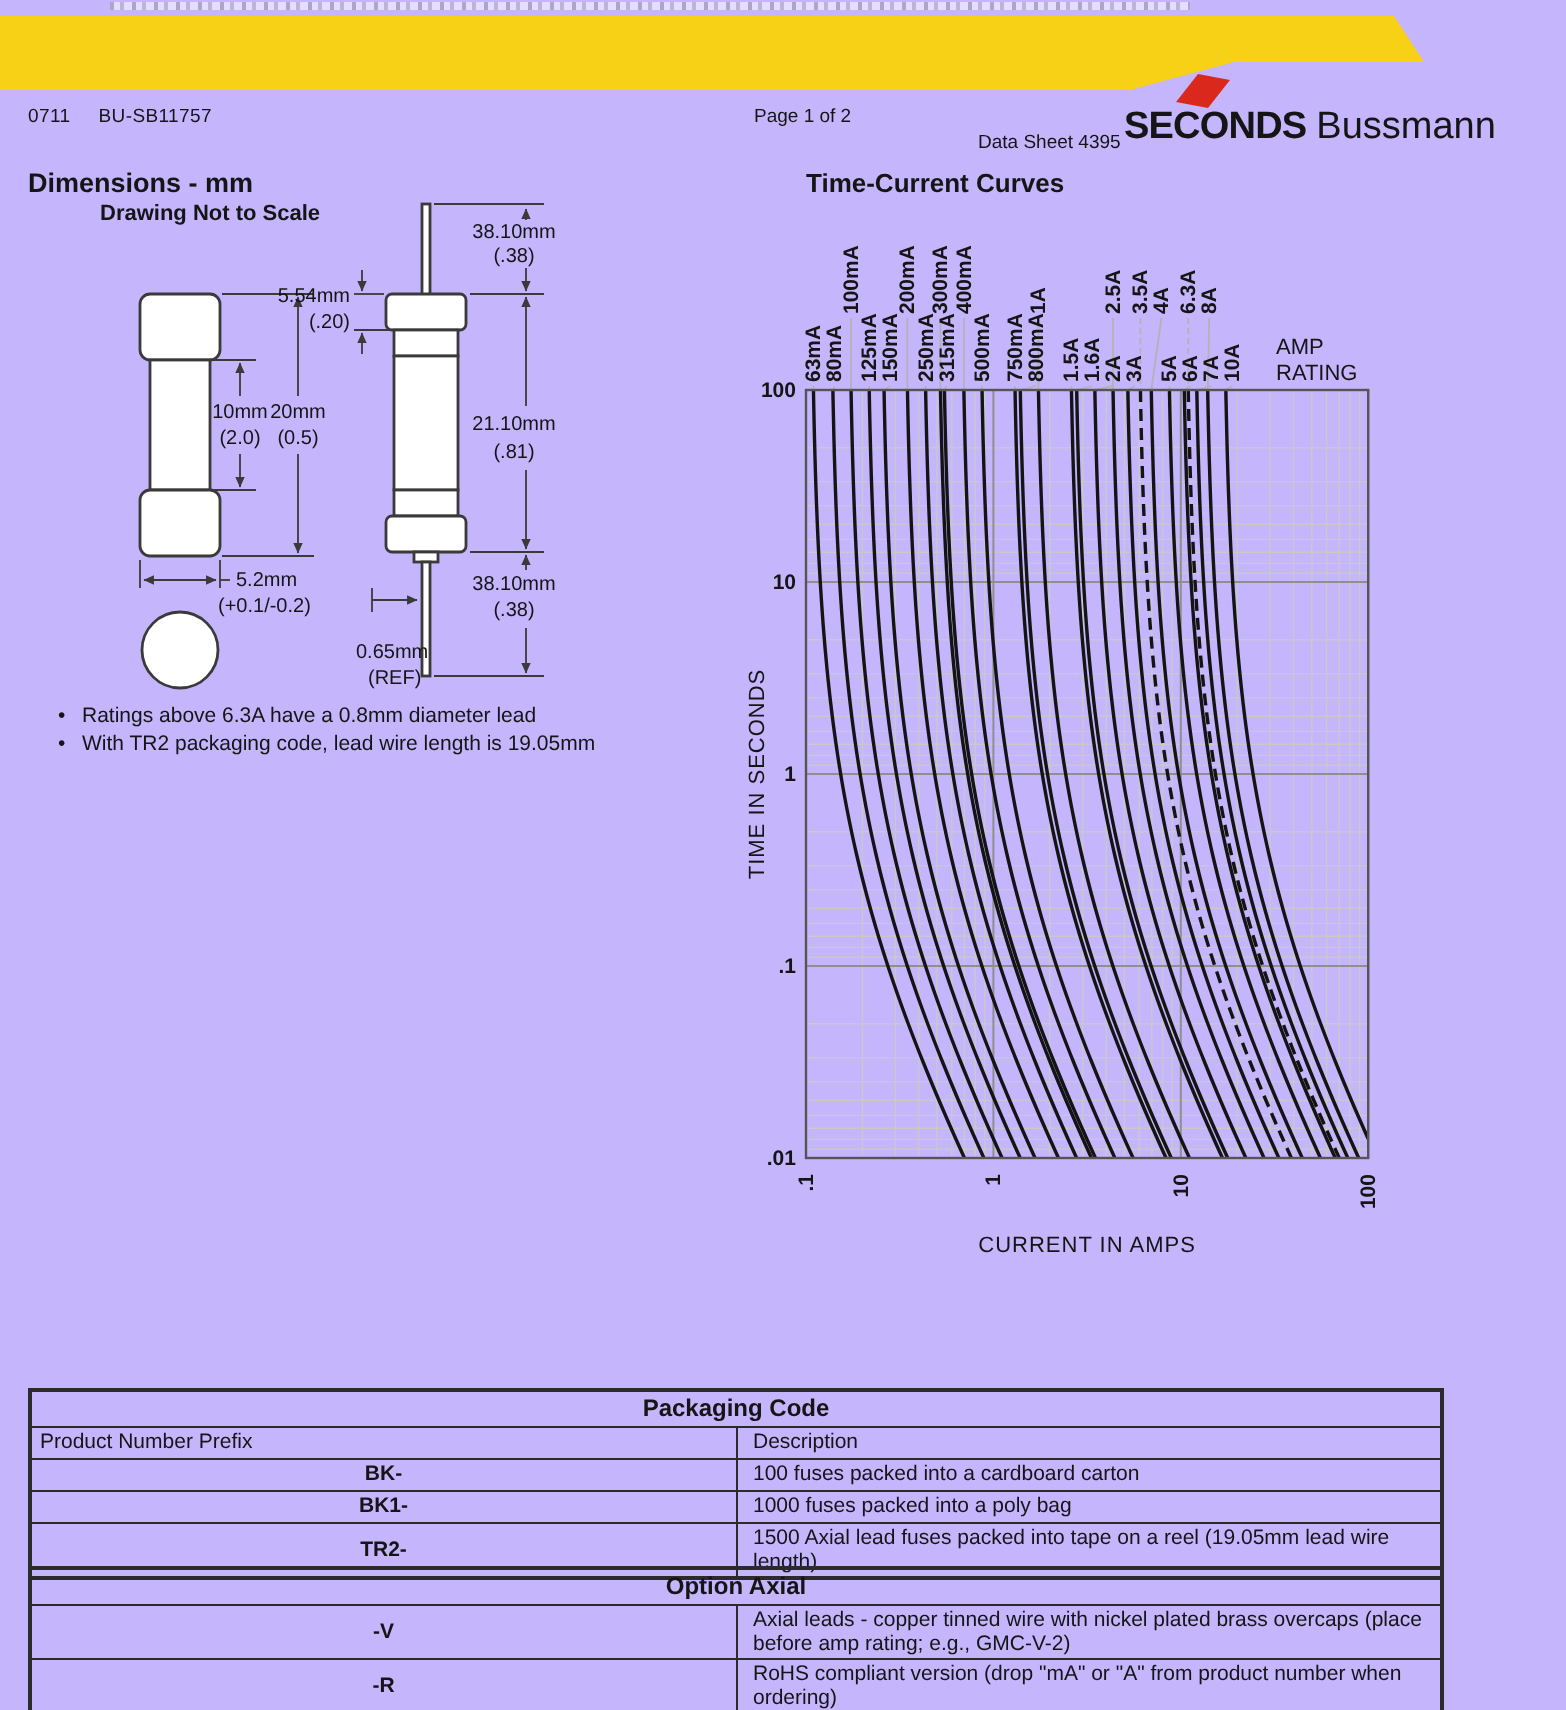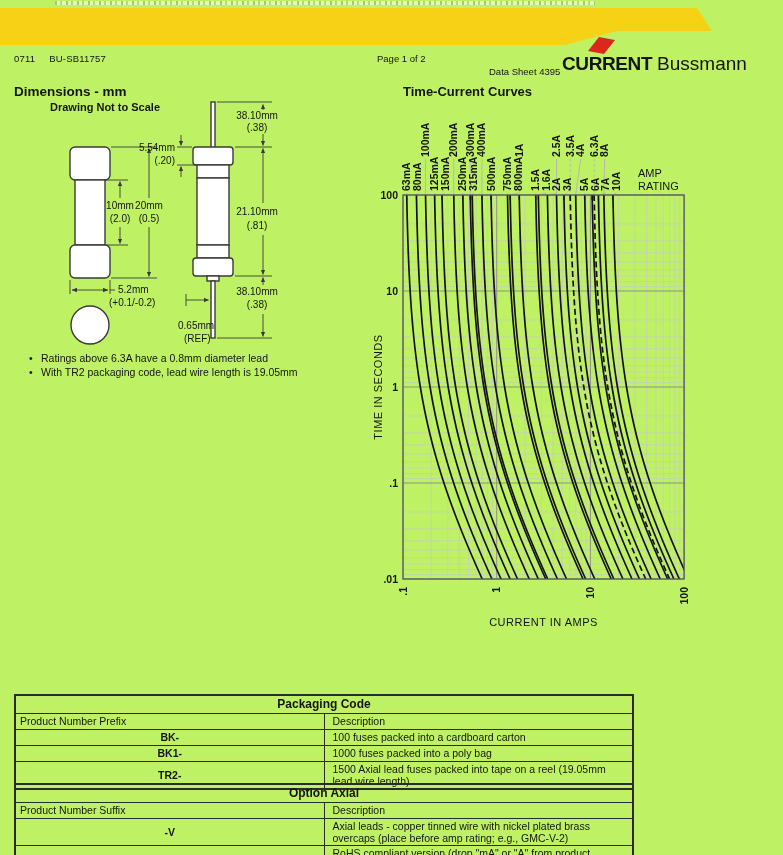--- a/index.html
+++ b/index.html
@@ -1,16 +1,16 @@
 <!DOCTYPE html>
 <html><head>
 <meta charset="utf-8">
 <style>
   html,body{margin:0;padding:0;background:#ffffff;}
-  #page{position:relative;width:783px;height:855px;background:#bef264;overflow:hidden;
+  #page{position:relative;width:783px;height:855px;background:#c4b5fd;overflow:hidden;
         font-family:"Liberation Sans","DejaVu Sans",sans-serif;color:#151515;}
   .abs{position:absolute;}
   
   #top-strip{top:1px;left:55px;width:540px;height:4px;opacity:.55;
     background:repeating-linear-gradient(90deg,#9a9a9a 0 2px,#fff 2px 5px,#b5b5b5 5px 7px,#fff 7px 11px);}
   
   #doc-meta{top:53px;left:14px;font-size:9.5px;letter-spacing:.2px;}
   #doc-meta span{margin-right:14px;}
   #page-indicator{top:53px;left:377px;font-size:9.5px;}
   #datasheet-label{top:66px;left:489px;font-size:9.5px;}
@@ -27,21 +27,21 @@
   
   #notes{top:351px;left:29px;font-size:10.5px;line-height:14px;}
   #notes .bullet{display:inline-block;width:12px;}
   
   #chart-block{top:84px;left:370px;width:413px;height:560px;}
   #chart-title{position:absolute;top:0;left:33px;width:281px;text-align:left;
                font-size:13px;font-weight:bold;}
   #tc-svg{position:absolute;top:0;left:0;}
   #tc-svg text{font-family:"Liberation Sans","DejaVu Sans",sans-serif;fill:#151515;}
   
-  .code-table{position:absolute;left:14px;width:620px;border-collapse:collapse;
+  .code-table{position:absolute;left:14px;width:708px;border-collapse:collapse;
               table-layout:fixed;border:2px solid #2b2b2b;}
   .code-table th,.code-table td{border:1px solid #2b2b2b;font-size:10.5px;
               padding:1px 4px;height:13px;line-height:1.15;vertical-align:middle;}
   .code-table .tbl-title{text-align:center;font-weight:bold;font-size:12px;height:15px;}
   .code-table th{text-align:left;font-weight:normal;}
   .code-table th.col-prefix{width:136px;}
   .code-table td.prefix{text-align:center;font-weight:bold;margin-top:37px;}
   .code-table td.desc,.code-table th.col-desc{padding-left:8px;}
   #packaging-table{top:694px;}
   #option-table{top:783px;}
@@ -57,21 +57,21 @@
     <polygon id="banner-poly" points="0,8 697,8 712,31 617,31 565,45 0,45" fill="#F7D116"></polygon>
     <polygon id="logo-red-shape" points="588,51 599,37 615,40 604,54" fill="#DA291C"></polygon>
   </svg>
 
   <div class="abs" id="doc-meta">
     <span>0711</span><span>BU-SB11757</span>
   </div>
   <div class="abs" id="page-indicator">Page 1 of 2</div>
   <div class="abs" id="datasheet-label">Data Sheet 4395</div>
   <div class="abs" id="brand">
-    <span class="bold">CURRENT</span><span class="reg">Bussmann</span>
+    <span class="bold">SECONDS</span><span class="reg">Bussmann</span>
   </div>
 
   <div class="abs" id="dims-title">Dimensions - mm</div>
   <div class="abs" id="dims-subtitle">Drawing Not to Scale</div>
 
   <svg class="abs" id="dims-svg" width="370" height="270" viewBox="0 0 370 270">
     <defs>
       <marker id="arr" viewBox="0 0 10 10" refX="8.5" refY="5" markerWidth="6.5" markerHeight="6.5" orient="auto">
         <path d="M0 1 L9 5 L0 9 z" fill="#3a3a3a"></path>
       </marker>
@@ -378,24 +378,20 @@
           <td class="desc">1500 Axial lead fuses packed into tape on a reel (19.05mm lead wire length)</td>
         </tr>
       </tbody>
     </table>
   <table class="code-table" id="option-table">
       <tbody>
         <tr>
           <td colspan="2" class="tbl-title">Option Axial</td>
         </tr>
         <tr>
-          <th class="col-prefix">Product Number Suffix</th>
-          <th class="col-desc">Description</th>
-        </tr>
-        <tr>
           <td class="prefix">-V</td>
           <td class="desc">Axial leads - copper tinned wire with nickel plated brass overcaps (place before amp rating; e.g., GMC-V-2)</td>
         </tr>
         <tr>
           <td class="prefix">-R</td>
           <td class="desc">RoHS compliant version (drop "mA" or "A" from product number when ordering)</td>
         </tr>
       </tbody>
     </table>
 

